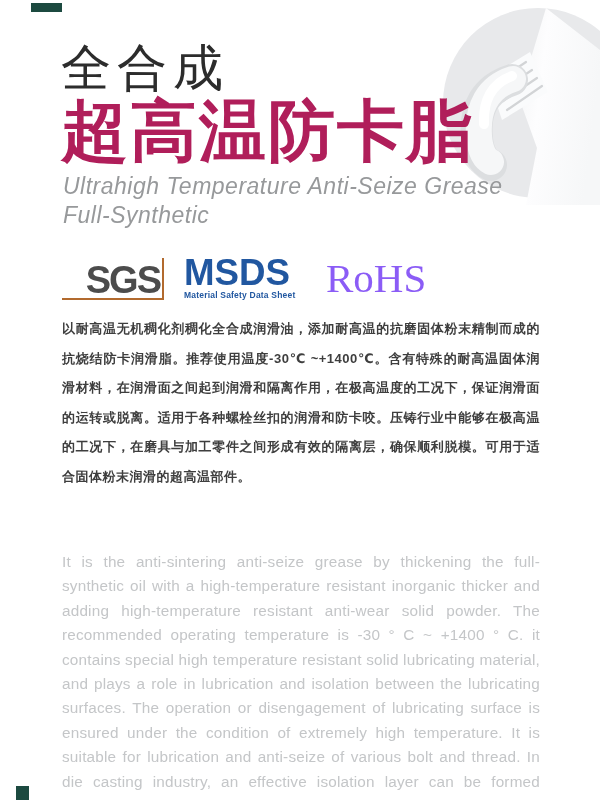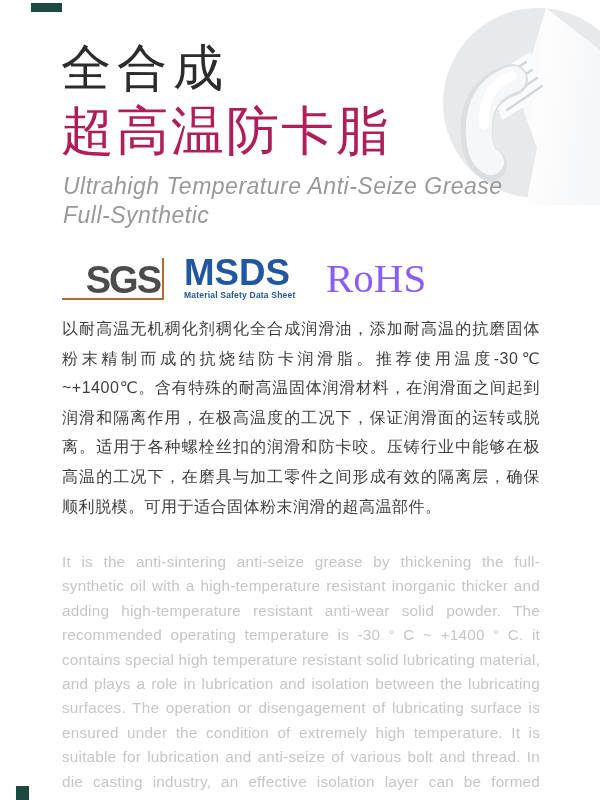--- a/index.html
+++ b/index.html
@@ -9,21 +9,21 @@
     -webkit-font-smoothing:antialiased;
   }
   .abs{position:absolute;}
 
   
   .corner-top{left:31px;top:3px;width:31px;height:9px;background:#1c4a40;}
   .corner-bottom{left:16px;top:786px;width:13px;height:14px;background:#1c4a40;}
 
   
   .title-cn1{left:61px;top:40px;font-size:50px;line-height:56px;font-weight:500;color:#2c2c2c;letter-spacing:6px;}
-  .title-cn2{left:61px;top:102px;font-size:53px;line-height:58px;font-weight:400;color:#b01e5a;letter-spacing:2px;}
+  .title-cn2{left:61px;top:102px;font-size:67px;line-height:58px;font-weight:700;color:#b01e5a;letter-spacing:2px;}
   .subtitle{left:63px;top:172px;font-size:23px;line-height:29px;font-style:italic;color:#97999b;font-weight:500;letter-spacing:0.5px;}
 
   
   .photo{left:440px;top:0px;width:160px;height:205px;}
 
   
   .logos{left:62px;top:250px;width:480px;height:50px;display:flex;align-items:flex-end;}
   .sgs-box{
     width:84px;height:40px;border-bottom:2px solid #b26a2e;border-right:2px solid #b26a2e;
     display:flex;align-items:flex-end;justify-content:flex-end;padding:0 2px 0 14px;
@@ -31,21 +31,21 @@
   .sgs-text{font-size:38px;line-height:36px;font-weight:800;color:#4c4c4c;letter-spacing:-2px;transform:scaleY(1.02);}
   .msds-box{margin-left:20px;width:122px;display:flex;flex-direction:column;align-items:flex-start;}
   .msds-text{font-size:36px;line-height:32px;font-weight:800;color:#2157a0;letter-spacing:0px;transform:scaleX(1.02);transform-origin:left;}
   .msds-sub{font-size:8.5px;line-height:10px;font-weight:700;color:#2157a0;letter-spacing:0.2px;white-space:nowrap;margin-top:1px;}
   .rohs-box{margin-left:20px;padding-bottom:2px;}
   .rohs-text{font-family:"Liberation Serif","DejaVu Serif",serif;font-size:41px;line-height:40px;color:#8b5cf6;font-weight:400;}
 
   
   .desc-cn{
     left:62px;top:314px;width:478px;
-    font-size:16px;line-height:29.6px;color:#3e3e3e;font-weight:400;
+    font-size:13px;line-height:29.6px;color:#3e3e3e;font-weight:700;
     text-align:justify;letter-spacing:0.5px;
   }
   .desc-en{
     left:62px;top:550px;width:478px;
     font-size:15.3px;line-height:24.4px;color:#c4c6c8;font-weight:400;
     text-align:justify;letter-spacing:0.2px;
   }
 </style>
 </head>
 <body>

